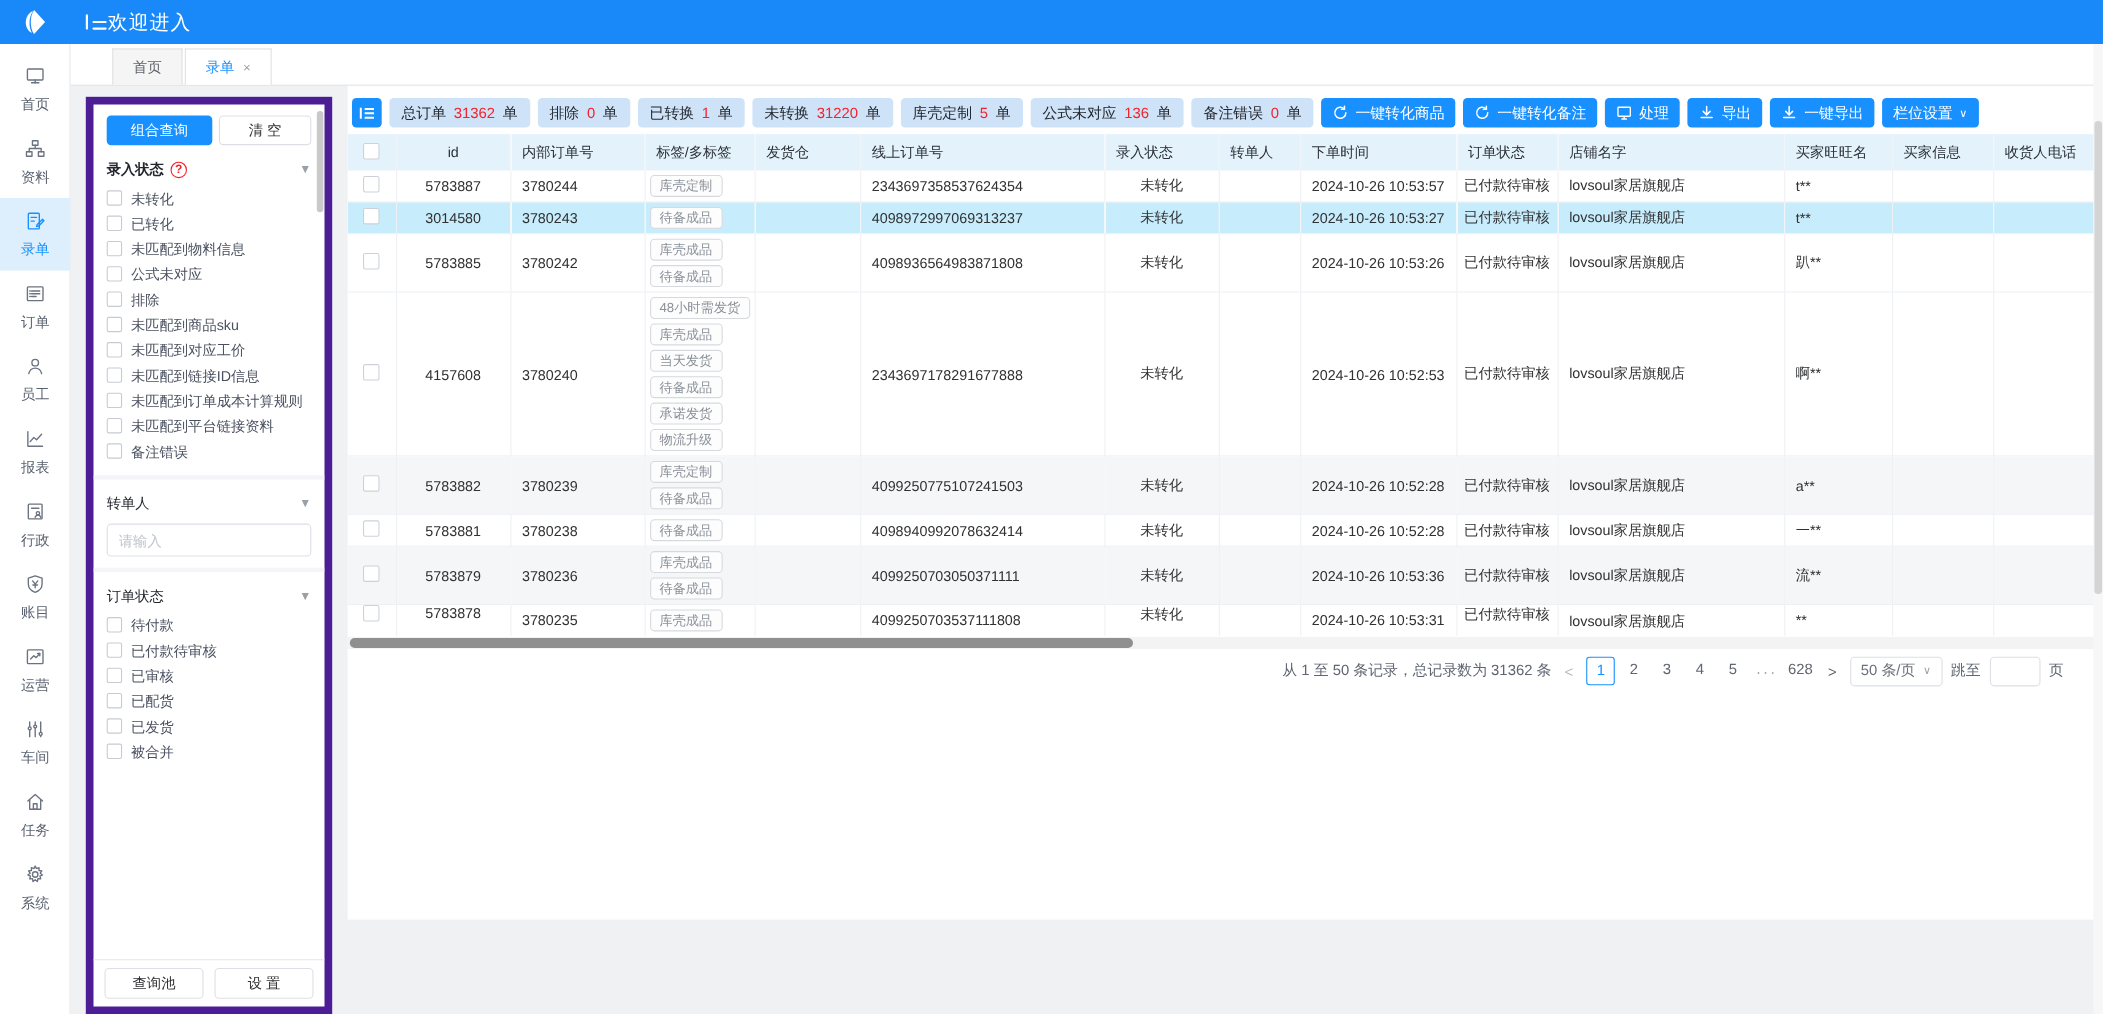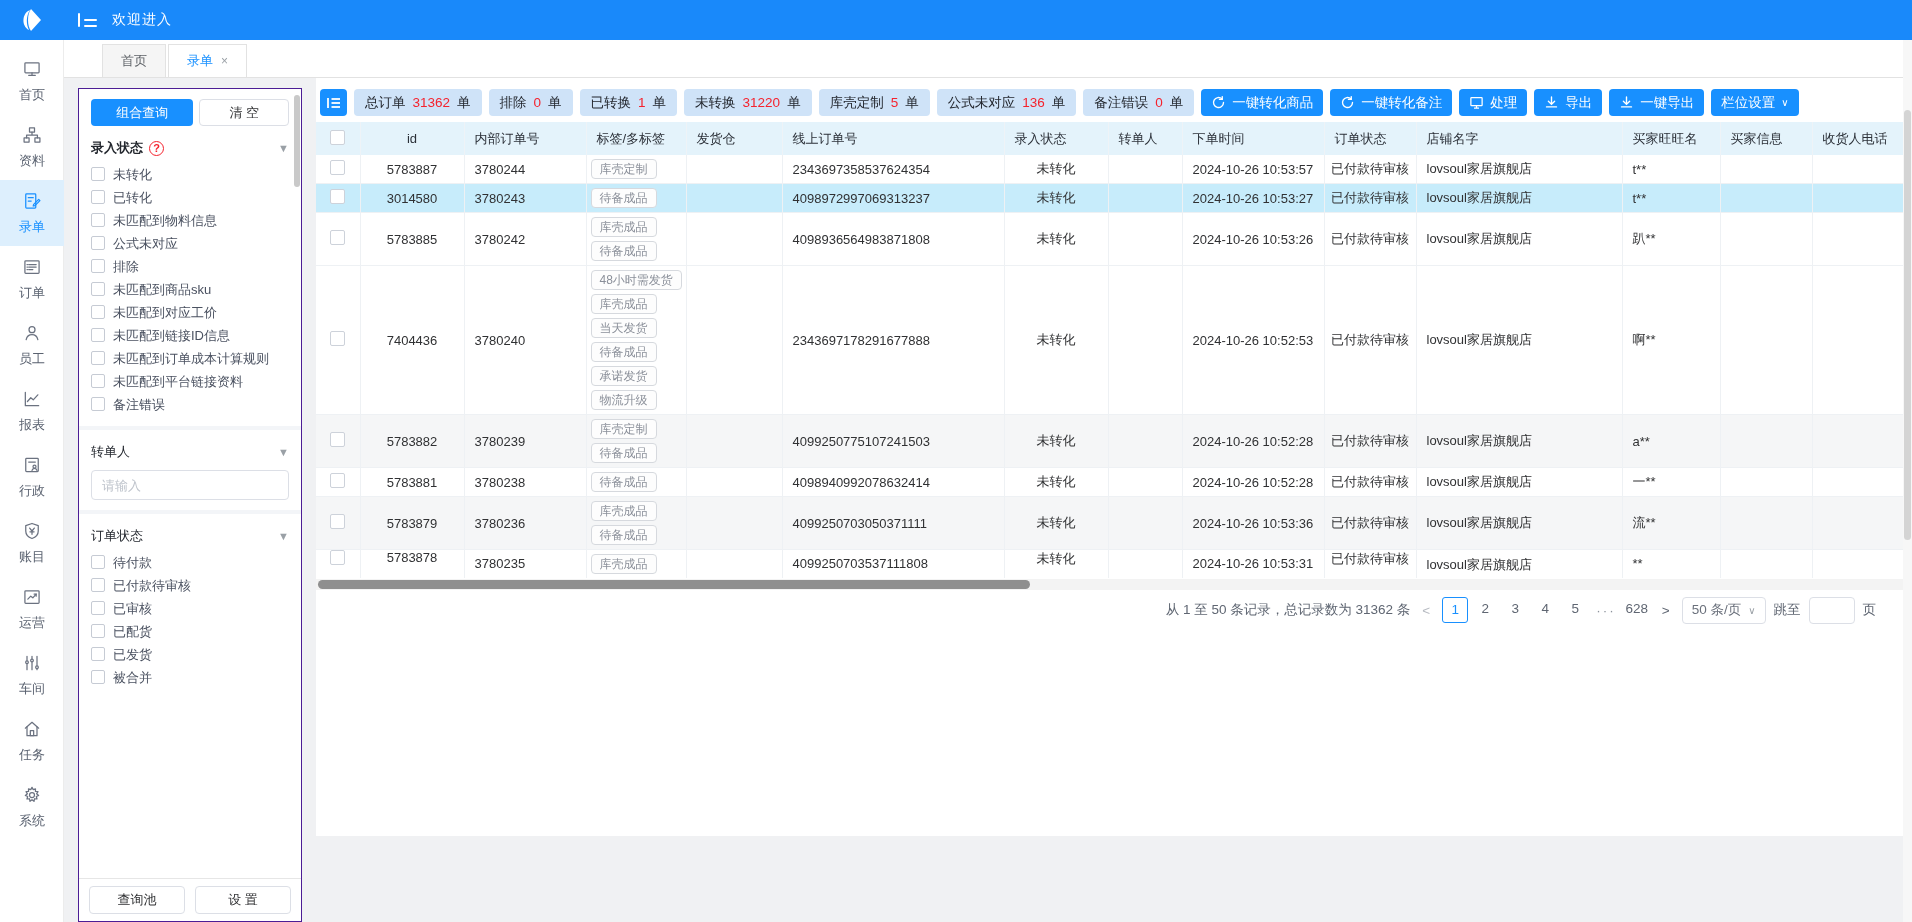--- a/index.html
+++ b/index.html
@@ -9,21 +9,21 @@
   
   .topbar{ position:absolute; left:0; top:0; width:1912px; height:40px; background:#1989fa;
     display:flex; align-items:center; color:#fff; z-index:30;}
   .logo{ width:34px; height:34px; margin-left:14px; display:flex; align-items:center; justify-content:center;}
   .hamb{ margin-left:30px; width:20px; height:16px; position:relative; cursor:pointer;}
   .hamb i{ position:absolute; left:6px; height:2px; background:#fff; border-radius:1px;}
   .hamb i:nth-child(1){ top:1px; width:13px;}
   .hamb i:nth-child(2){ top:7px; width:13px;}
   .hamb i:nth-child(3){ top:13px; width:13px;}
   .hamb b{ position:absolute; left:0; top:1px; width:2px; height:14px; background:#fff; border-radius:1px;}
-  .tb-welcome{ margin-left:14px; font-size:14px; letter-spacing:1px;}
+  .tb-welcome{ font-size:18px; letter-spacing:1px;}
   .tb-right{ margin-left:auto; display:flex; align-items:center; gap:14px; padding-right:22px; font-size:14px;}
   .bell-wrap{ position:relative; width:26px; height:26px; }
   .badge{ position:absolute; top:-8px; left:8px; background:#f5222d; color:#fff; font-size:11px;
     border-radius:9px; padding:1px 5px; line-height:13px; font-weight:bold;}
   .avatar{ width:26px; height:26px; border-radius:50%; background:#d8d8d8; }
   .logout{ display:flex; align-items:center; gap:5px; cursor:pointer;}
 
   
   .sidebar{ position:absolute; left:0; top:40px; bottom:0; width:64px; background:#fff;
     border-right:1px solid #ececec; z-index:20; display:flex; flex-direction:column; padding-top:8px;}
@@ -39,21 +39,21 @@
   .tabbar{ height:38px; background:#fff; border-bottom:1px solid #e2e2e2; display:flex; align-items:flex-end; padding-left:38px;}
   .tab{ height:33px; display:flex; align-items:center; gap:8px; padding:0 18px; border:1px solid #e2e2e2;
     border-bottom:none; background:#f5f5f5; color:#5f6368; margin-right:2px; font-size:13px; cursor:pointer;}
   .tab.active{ background:#fff; color:#1890ff;}
   .tab .close{ color:#9aa0a6; font-size:12px; }
 
   .workspace{ position:absolute; left:0; top:38px; right:0; bottom:0; }
 
   
   .filter{ position:absolute; left:14px; top:10px; bottom:0; width:224px; background:#fff;
-    border:1px solid #4c1d95; display:flex; flex-direction:column;}
+    border:7px solid #4c1d95; display:flex; flex-direction:column;}
   .filter-scroll{ flex:1; overflow:hidden; padding:10px 12px 0 12px; position:relative;}
   .seg{ display:flex; gap:6px;}
   .btn-primary{ background:#1890ff; color:#fff; border:none; border-radius:4px; height:27px; padding:0 14px;
     font-size:13px; cursor:pointer;}
   .btn-plain{ background:#fff; color:#303133; border:1px solid #dcdfe6; border-radius:4px; height:27px;
     padding:0 14px; font-size:13px; cursor:pointer;}
   .seg .btn-primary{ flex:1.25;}
   .seg .btn-plain{ flex:1;}
   .radio-group{ margin-top:10px;}
   .radio-row{ display:flex; align-items:center; gap:8px; height:23px; cursor:pointer; color:#3c4352;}
@@ -545,21 +545,21 @@
                 <td></td>
                 <td>2024-10-26 10:53:26</td>
                 <td class="c">已付款待审核</td>
                 <td>lovsoul家居旗舰店</td>
                 <td>趴**</td>
                 <td></td>
                 <td></td>
               </tr>
               <tr class="">
                 <td class="c"><span class="cbx"></span></td>
-                <td class="c">7404436</td>
+                <td class="c">4157608</td>
                 <td>3780240</td>
                 <td style="padding:0 4px">
                   <div class="tagcol">
                     <span class="tag">48小时需发货</span>
                     <span class="tag">库壳成品</span>
                     <span class="tag">当天发货</span>
                     <span class="tag">待备成品</span>
                     <span class="tag">承诺发货</span>
                     <span class="tag">物流升级</span>
                   </div>

